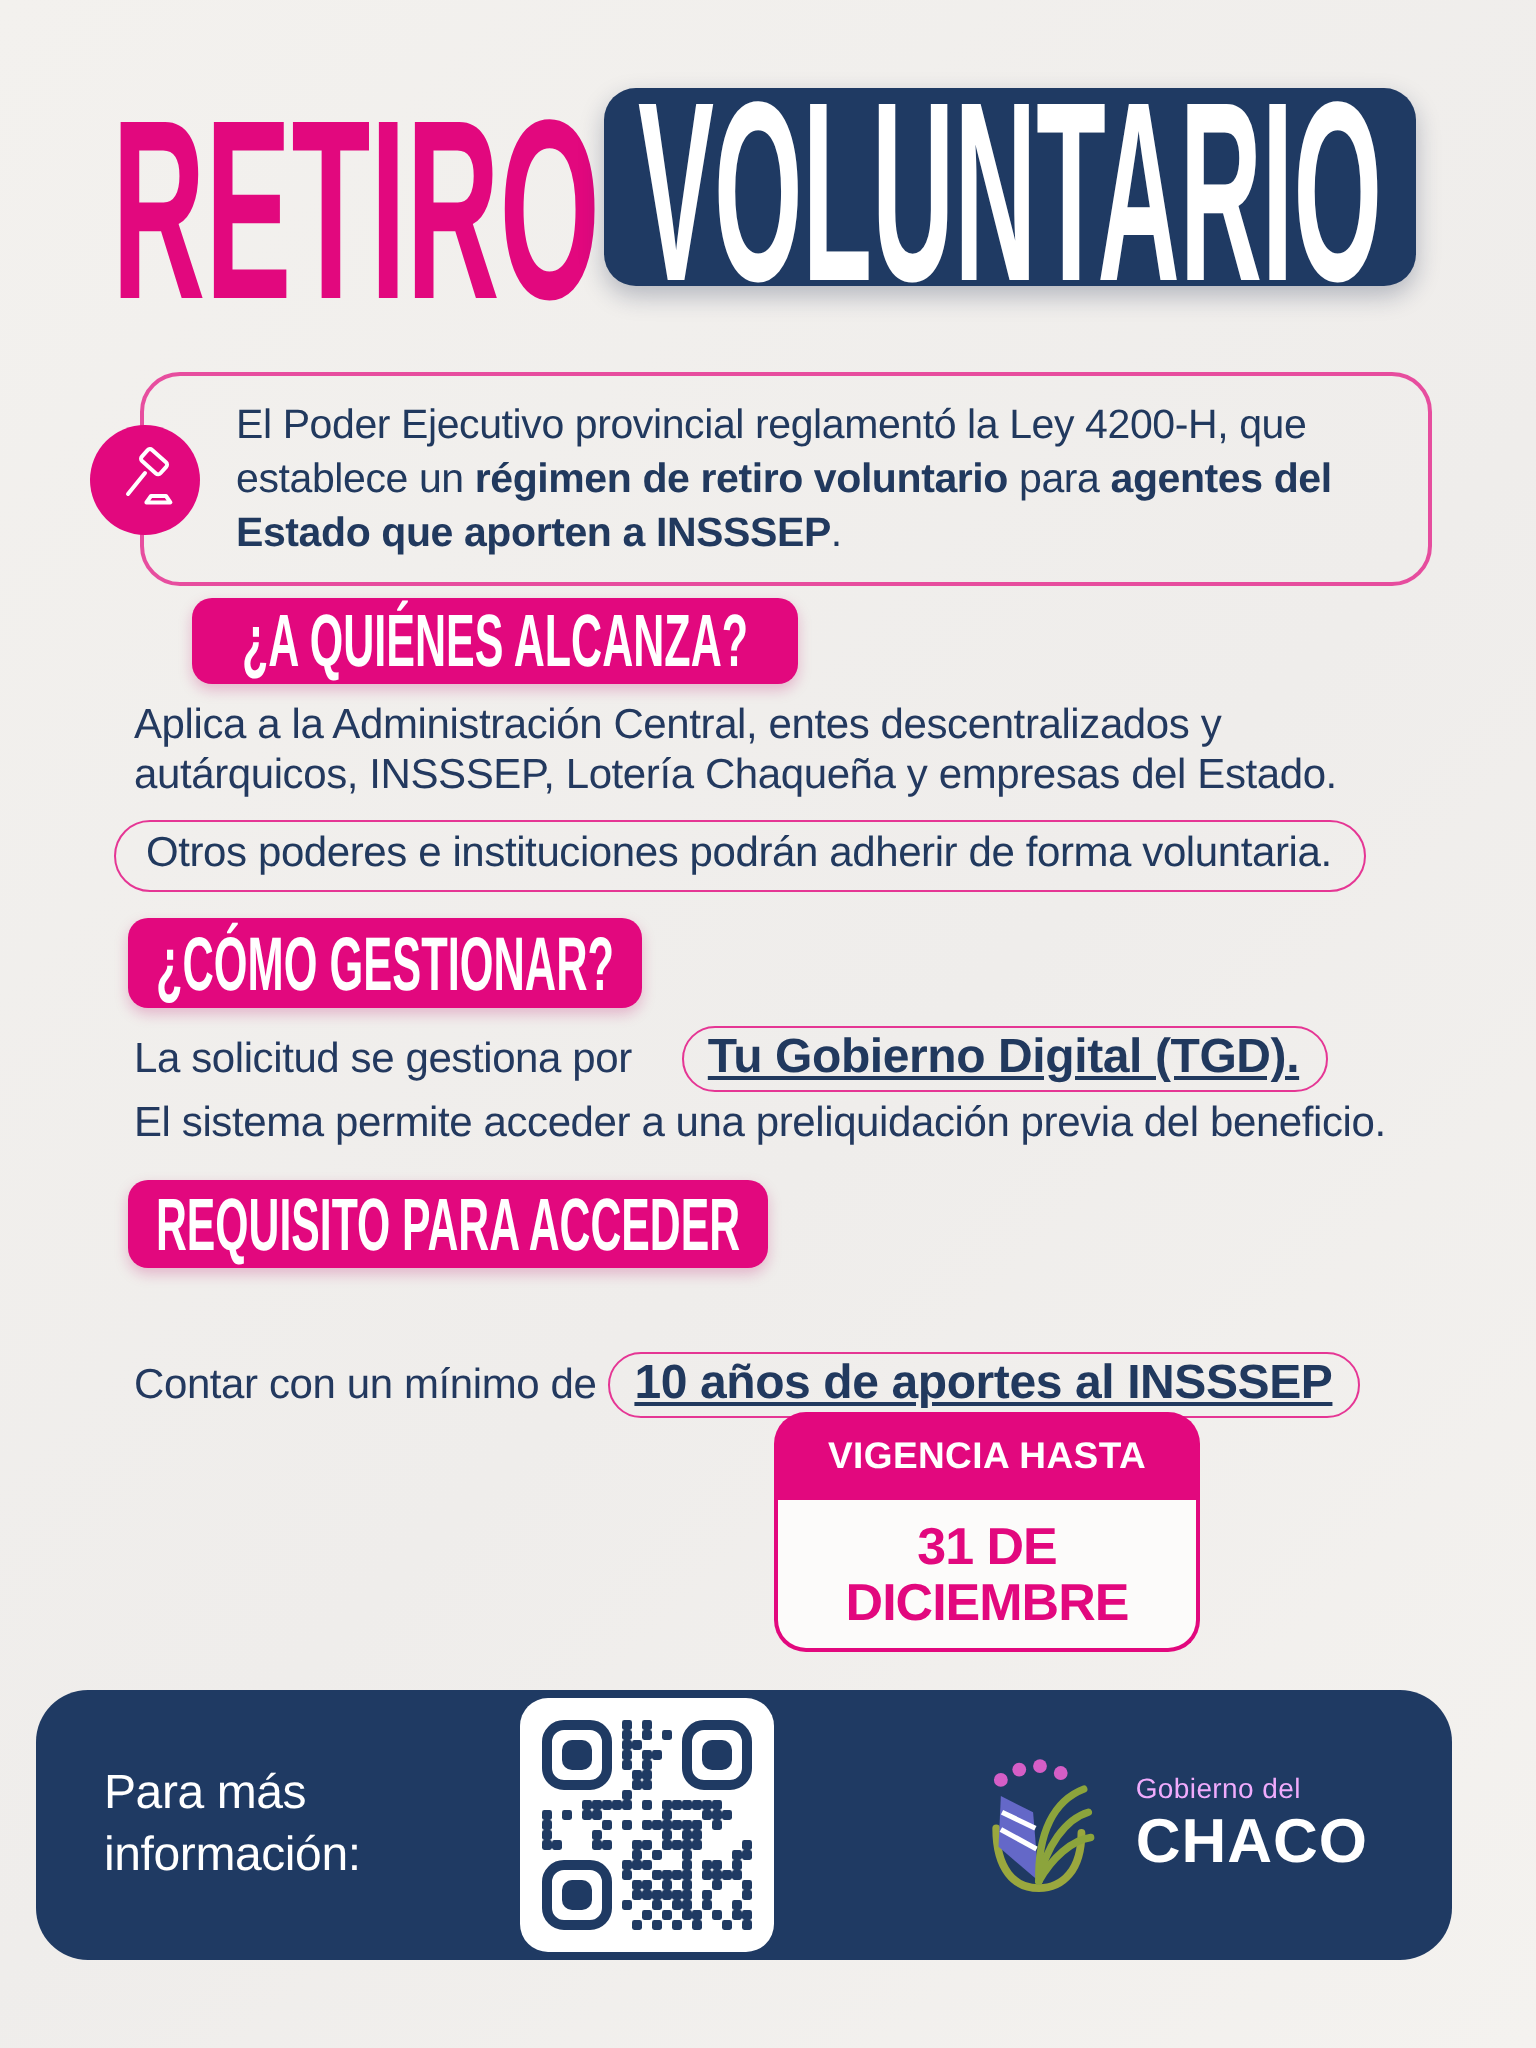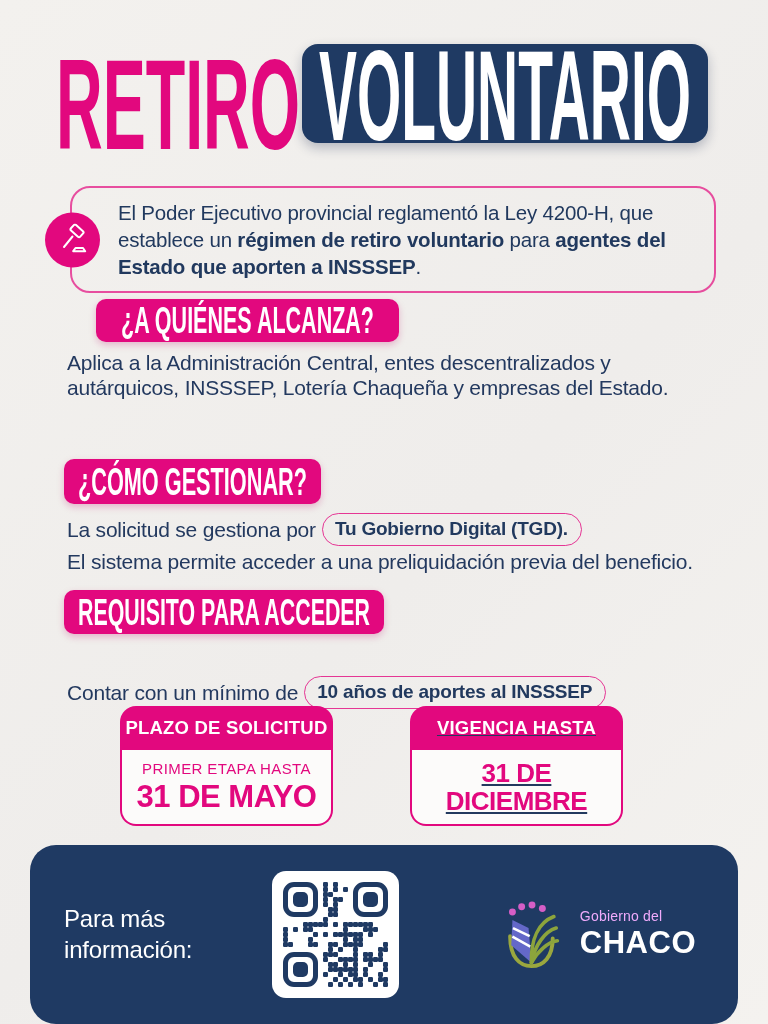--- a/index.html
+++ b/index.html
@@ -57,21 +57,22 @@
     border:1.5px solid rgba(226,8,126,.8); border-radius:22px;
     color:#21395e; white-space:nowrap;
   }
   .pill-standalone {
     position:absolute; left:57px; top:410px;
     padding:4px 16px 6px 15px; font-size:21px; letter-spacing:-.2px;
   }
   .inline-row { display:flex; align-items:center; white-space:nowrap; }
   .pill-inline {
     display:inline-block; font-weight:bold; padding:2px 13px 4px 12px; margin-left:6px;
-    font-size:19px;
+    font-size:24px;
+    text-decoration:underline;
   }
 
   
   .card { position:absolute; width:213px; height:120px; display:flex; flex-direction:column; }
   .card-header {
     background:#e2087e; color:#fff; height:44px; border-radius:16px 16px 0 0;
     display:flex; align-items:center; justify-content:center;
     font-weight:bold; font-size:18.5px; letter-spacing:.2px;
   }
   .card-body {
@@ -79,21 +80,21 @@
     border-radius:0 0 16px 16px;
     display:flex; flex-direction:column; align-items:center; justify-content:center;
     color:#e2087e; text-align:center;
   }
   .card-sub { font-size:15px; letter-spacing:.4px; margin-bottom:2px; }
   .card-date-big { font-size:31px; font-weight:bold; letter-spacing:-.5px; }
   .card-date-two { font-size:26px; font-weight:bold; line-height:1.08; width:150px; letter-spacing:-.5px; }
 
   
   .footer {
-    position:absolute; left:30px; top:845px; width:708px; height:179px;
+    position:absolute; left:18px; top:845px; width:708px; height:135px;
     background:#1f3a63; border-radius:26px;
     display:flex; align-items:center;
   }
   .footer-info {
     margin-left:34px; width:178px; color:#fff; font-size:24px; line-height:1.28; letter-spacing:-.2px;
   }
   .qr-box {
     position:relative; width:127px; height:127px; background:#fff; border-radius:14px;
     margin-left:30px; padding:11px;
   }
@@ -140,53 +141,47 @@
   </div>
 
   <div class="banner" style="left:64px; top:299px; width:303px; height:43px;margin-left:32px;">
     <svg width="257" height="43">
       <text class="headline-text" x="50%" y="34" text-anchor="middle" font-size="37" textLength="253" lengthAdjust="spacingAndGlyphs">¿A QUIÉNES ALCANZA?</text>
     </svg>
   </div>
 
   <div class="body-text" style="left:67px; top:350px; width:648px;">Aplica a la Administración Central, entes descentralizados y autárquicos, INSSSEP, Lotería Chaqueña y empresas del Estado.</div>
 
+  <div class="pill-outline pill-standalone">Otros poderes e instituciones podrán adherir de forma voluntaria.</div>
 
   <div class="banner" style="left:64px; top:459px; width:257px; height:45px;">
     <svg width="233" height="45">
       <text class="headline-text" x="50%" y="36" text-anchor="middle" font-size="38" textLength="229" lengthAdjust="spacingAndGlyphs">¿CÓMO GESTIONAR?</text>
     </svg>
   </div>
 
-  <div class="body-text inline-row" style="left:67px; top:513px;">
+  <div class="body-text inline-row" style="left:67px; top:513px;gap:19px;">
     <span>La solicitud se gestiona por</span>
     <span class="pill-outline pill-inline">Tu Gobierno Digital (TGD).</span>
   </div>
   <div class="body-text" style="left:67px; top:549px; width:660px;">El sistema permite acceder a una preliquidación previa del beneficio.</div>
 
   <div class="banner" style="left:64px; top:590px; width:320px; height:44px;">
     <svg width="296" height="44">
       <text class="headline-text" x="50%" y="35" text-anchor="middle" font-size="37" textLength="292" lengthAdjust="spacingAndGlyphs">REQUISITO PARA ACCEDER</text>
     </svg>
   </div>
 
   <div class="body-text inline-row" style="left:67px; top:676px;">
     <span>Contar con un mínimo de</span>
     <span class="pill-outline pill-inline">10 años de aportes al INSSSEP</span>
   </div>
 
-  <div class="card" style="left:120px; top:706px;">
-    <div class="card-header">PLAZO DE SOLICITUD</div>
-    <div class="card-body">
-      <div class="card-sub">PRIMER ETAPA HASTA</div>
-      <div class="card-date-big">31 DE MAYO</div>
-    </div>
-  </div>
-
-  <div class="card" style="left:410px; top:706px;text-decoration:underline;">
+
+  <div class="card" style="left:387px; top:706px;">
     <div class="card-header">VIGENCIA HASTA</div>
     <div class="card-body">
       <div class="card-date-two">31 DE DICIEMBRE</div>
     </div>
   </div>
 
   <div class="footer">
     <div class="footer-info">
       <div>Para más</div>
       <div>información:</div>

